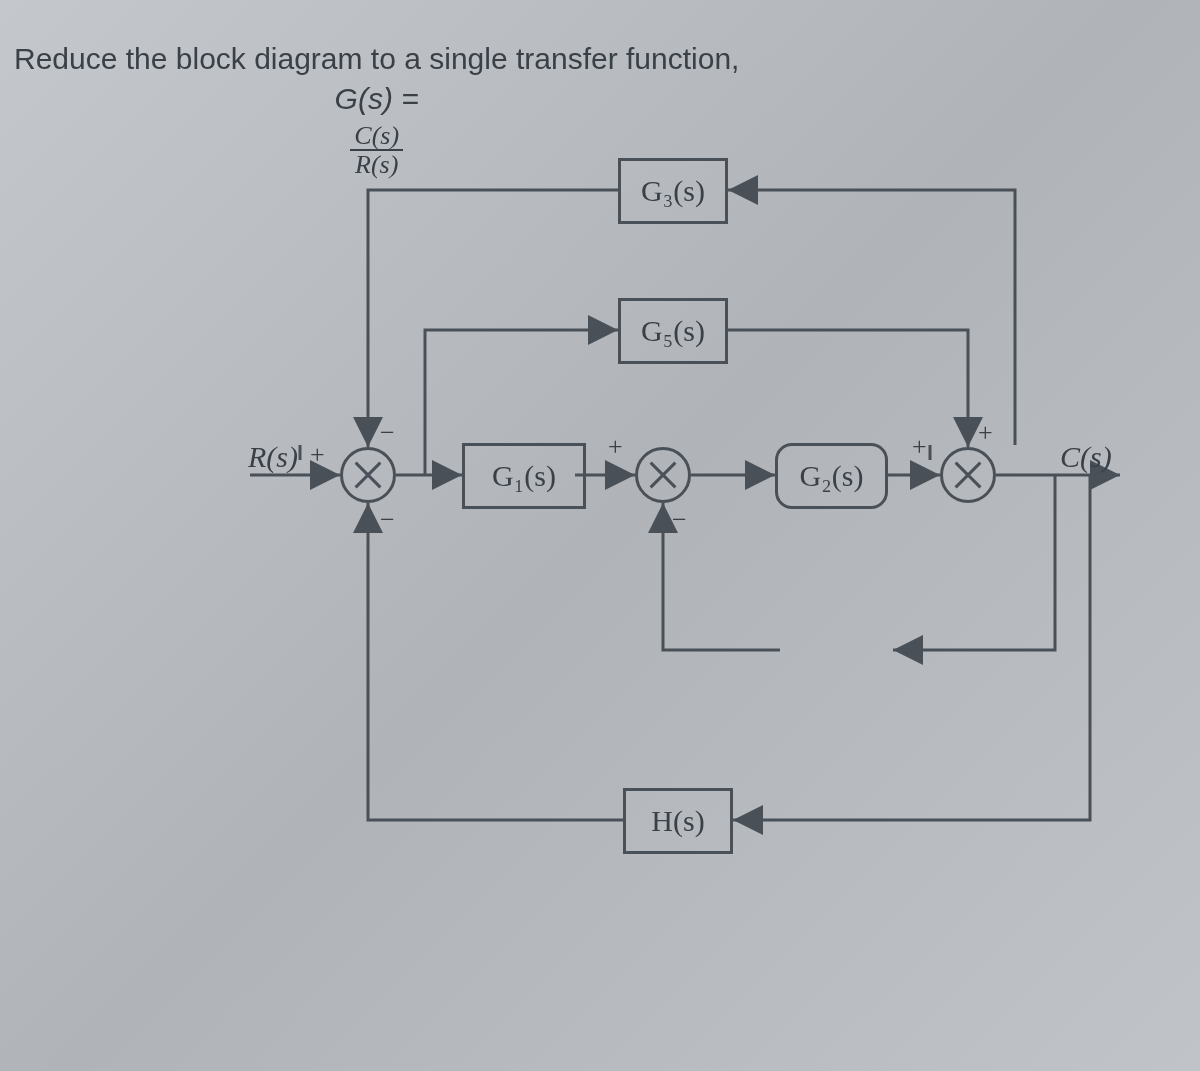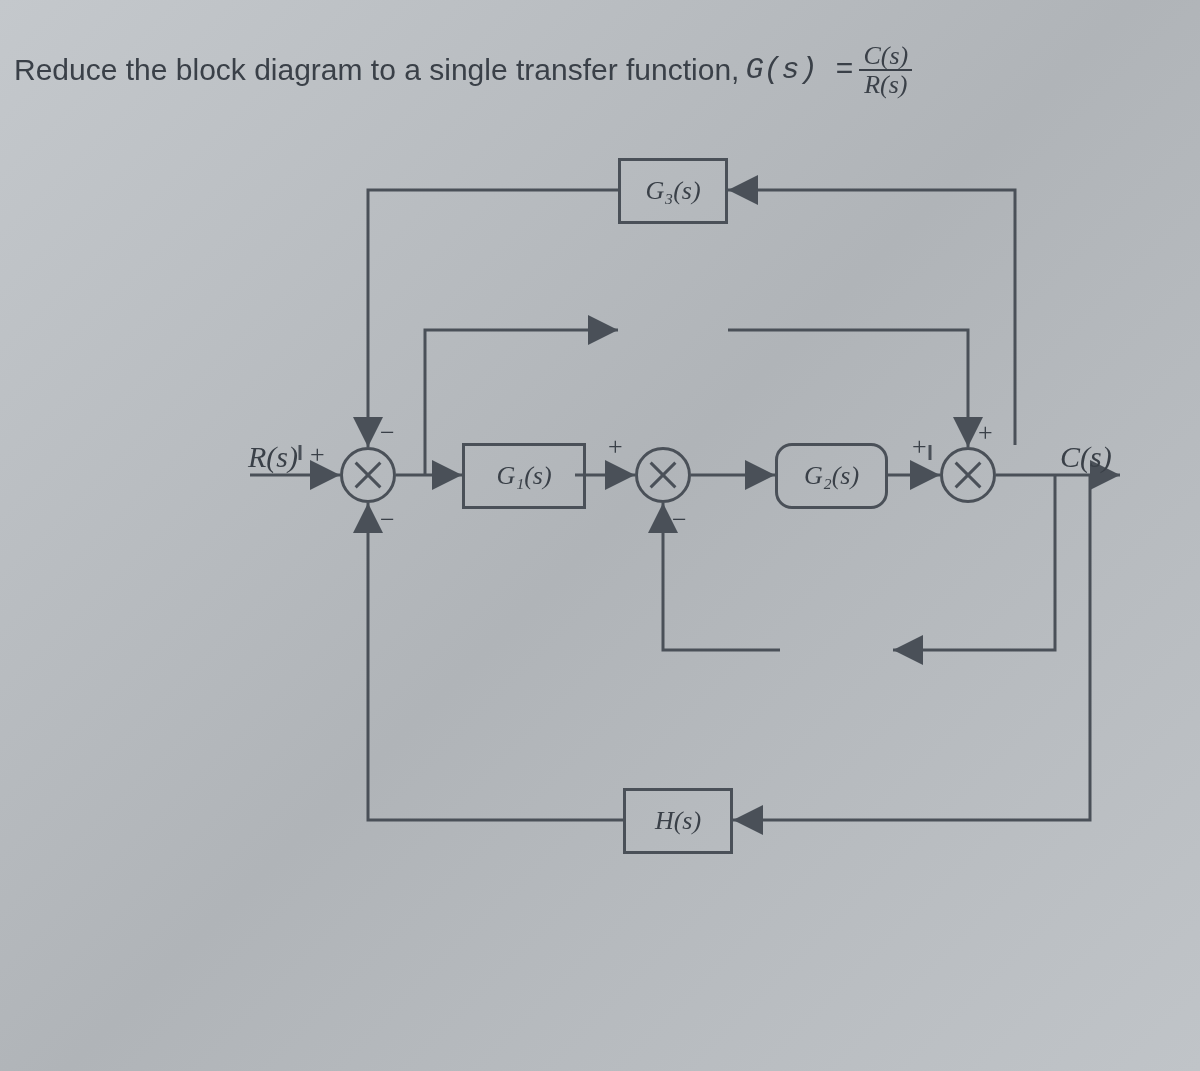--- a/index.html
+++ b/index.html
@@ -20,22 +20,23 @@
   .prompt {
     position: absolute;
     top: 42px;
     left: 14px;
     font-size: 30px;
     color: #3a4048;
     font-family: "Segoe UI", Arial, sans-serif;
     display: flex;
     align-items: center;
     gap: 6px;
+    flex-direction: column;
   }
-  .prompt .ital { font-style: italic; font-family: Liberation Mono, monospace; }
+  .prompt .ital { font-style: italic; font-family: Liberation Sans, sans-serif; }
   .frac {
     display: inline-flex;
     flex-direction: column;
     align-items: center;
     font-family: "Times New Roman", serif;
     font-style: italic;
     font-size: 26px;
     line-height: 1.05;
     vertical-align: middle;
   }
@@ -43,22 +44,21 @@
   .frac .den { padding: 0 4px; }
 
   .block {
     position: absolute;
     border: 3px solid #4a5058;
     background: rgba(255,255,255,0.02);
     display: flex;
     align-items: center;
     justify-content: center;
     font-family: "Times New Roman", serif;
-    font-style: italic;
-    font-size: 26px;
+    font-size: 30px;
     color: #3a4048;
     box-sizing: border-box;
   }
 
   .sumnode {
     position: absolute;
     width: 56px;
     height: 56px;
     border: 3px solid #4a5058;
     border-radius: 50%;
@@ -171,20 +171,23 @@
 
   <div class="block" style="left:462px; top:443px; width:124px; height:66px;">
     <span>G₁(s)</span>
   </div>
   <div class="block" style="left:775px; top:443px; width:113px; height:66px;border-radius:17px;">
     <span>G₂(s)</span>
   </div>
   <div class="block" style="left:618px; top:158px; width:110px; height:66px;">
     <span>G₃(s)</span>
   </div>
+  <div class="block" style="left:618px; top:298px; width:110px; height:66px;">
+    <span>G₅(s)</span>
+  </div>
   <div class="block" style="left:623px; top:788px; width:110px; height:66px;">
     <span>H(s)</span>
   </div>
 
   <div class="io-label" style="left:248px; top:440px;">
     <span>R(s)</span>
   </div>
   <div class="io-label" style="left:1060px; top:440px;">
     <span>C(s)</span>
   </div>

